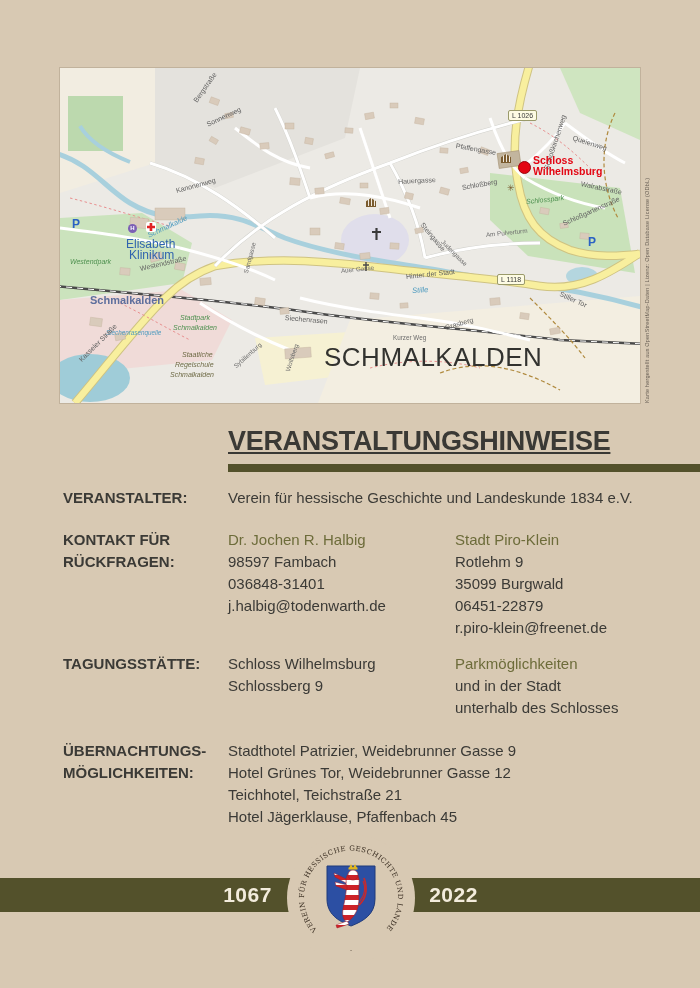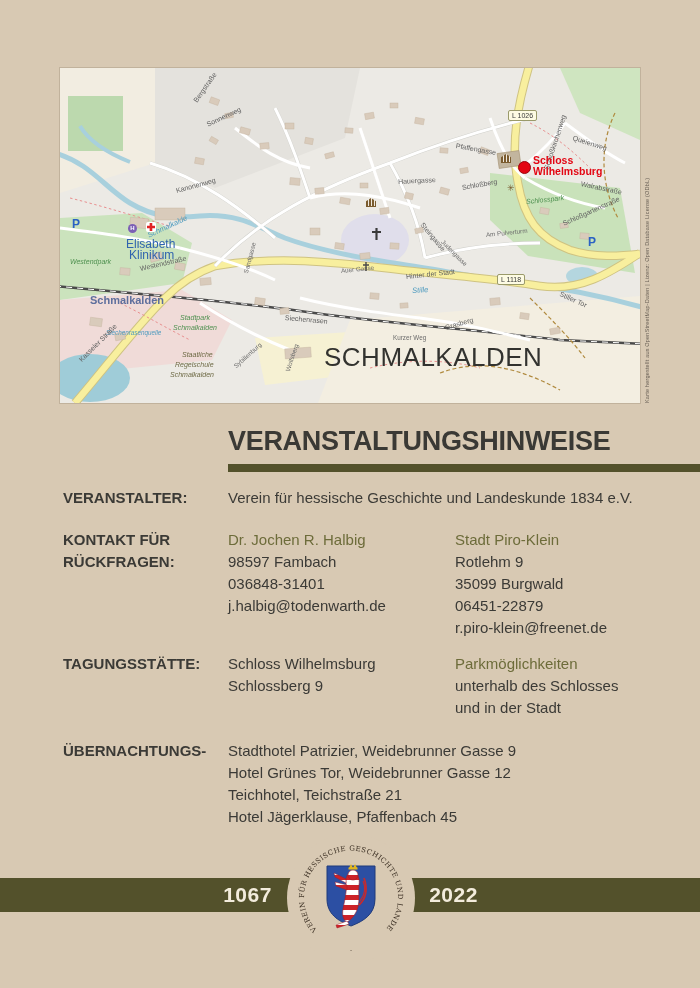--- a/index.html
+++ b/index.html
@@ -37,21 +37,21 @@
     clip-path:polygon(38% 0,62% 0,62% 25%,100% 25%,100% 42%,62% 42%,62% 100%,38% 100%,38% 42%,0 42%,0 25%,38% 25%);}
   .poi.museum{width:10px;height:8px;border-bottom:1px solid #7a5b2e;
     background:repeating-linear-gradient(90deg,#7a5b2e 0 2px,#efe9df 2px 3px);
     clip-path:polygon(0 35%,50% 0,100% 35%,100% 100%,0 100%);}
   .poi.fountain{color:#7a5b2e;font-size:9px;}
   .poi.dot{width:11px;height:11px;border-radius:50%;background:#e30613;border:1px solid #9d040e;}
   .map-credit{position:absolute;left:644px;top:70px;height:333px;
     writing-mode:vertical-rl;transform:rotate(180deg);
     font-size:5.5px;color:#6a6156;letter-spacing:.2px;display:flex;align-items:center;}
   
-  .title{position:absolute;left:228px;top:426px;font-size:27px;font-weight:bold;color:#3a3935;letter-spacing:-.3px;}
+  .title{position:absolute;left:228px;top:426px;font-size:27px;font-weight:bold;color:#3a3935;letter-spacing:-.3px;text-decoration:underline;}
   .title-bar{position:absolute;left:228px;top:464px;right:0;height:8px;background:#53512b;}
   
   .lbl{position:absolute;left:63px;font-size:15px;font-weight:bold;line-height:22px;color:#3b3a36;}
   .val{position:absolute;font-size:15px;line-height:22px;color:#3b3a36;}
   .olive{color:#6d6c3a;}
   .contact{width:227px;}
   #contacts{display:flex;}
   
   .band{position:absolute;left:0;top:878px;width:700px;height:34px;background:#53512b;}
   .year{position:absolute;top:878px;height:34px;line-height:34px;font-size:21px;font-weight:bold;color:#f3ecdc;text-align:center;width:115px;letter-spacing:.5px;}
@@ -274,26 +274,27 @@
     </div>
   </div>
 
 <div class="lbl" style="top:653px">TAGUNGSSTÄTTE:</div>
 <div id="venue" class="val" style="left:228px;top:653px">
     <div>Schloss Wilhelmsburg</div>
     <div>Schlossberg 9</div>
   </div>
 <div id="parking" class="val" style="left:455px;top:653px">
     <div class="olive">Parkmöglichkeiten</div>
+    <div>und in der Stadt</div>
     <div>unterhalb des Schlosses</div>
-    <div>und in der Stadt</div>
   </div>
 
 <div class="lbl" style="top:740px">
   <div>ÜBERNACHTUNGS-</div>
+  <div>MÖGLICHKEITEN:</div>
 </div>
 <div id="hotels" class="val" style="left:228px;top:740px">
     <div>Stadthotel Patrizier, Weidebrunner Gasse 9</div>
     <div>Hotel Grünes Tor, Weidebrunner Gasse 12</div>
     <div>Teichhotel, Teichstraße 21</div>
     <div>Hotel Jägerklause, Pfaffenbach 45</div>
   </div>
 
 <div class="band"></div>
 <div class="year left">1067</div>

